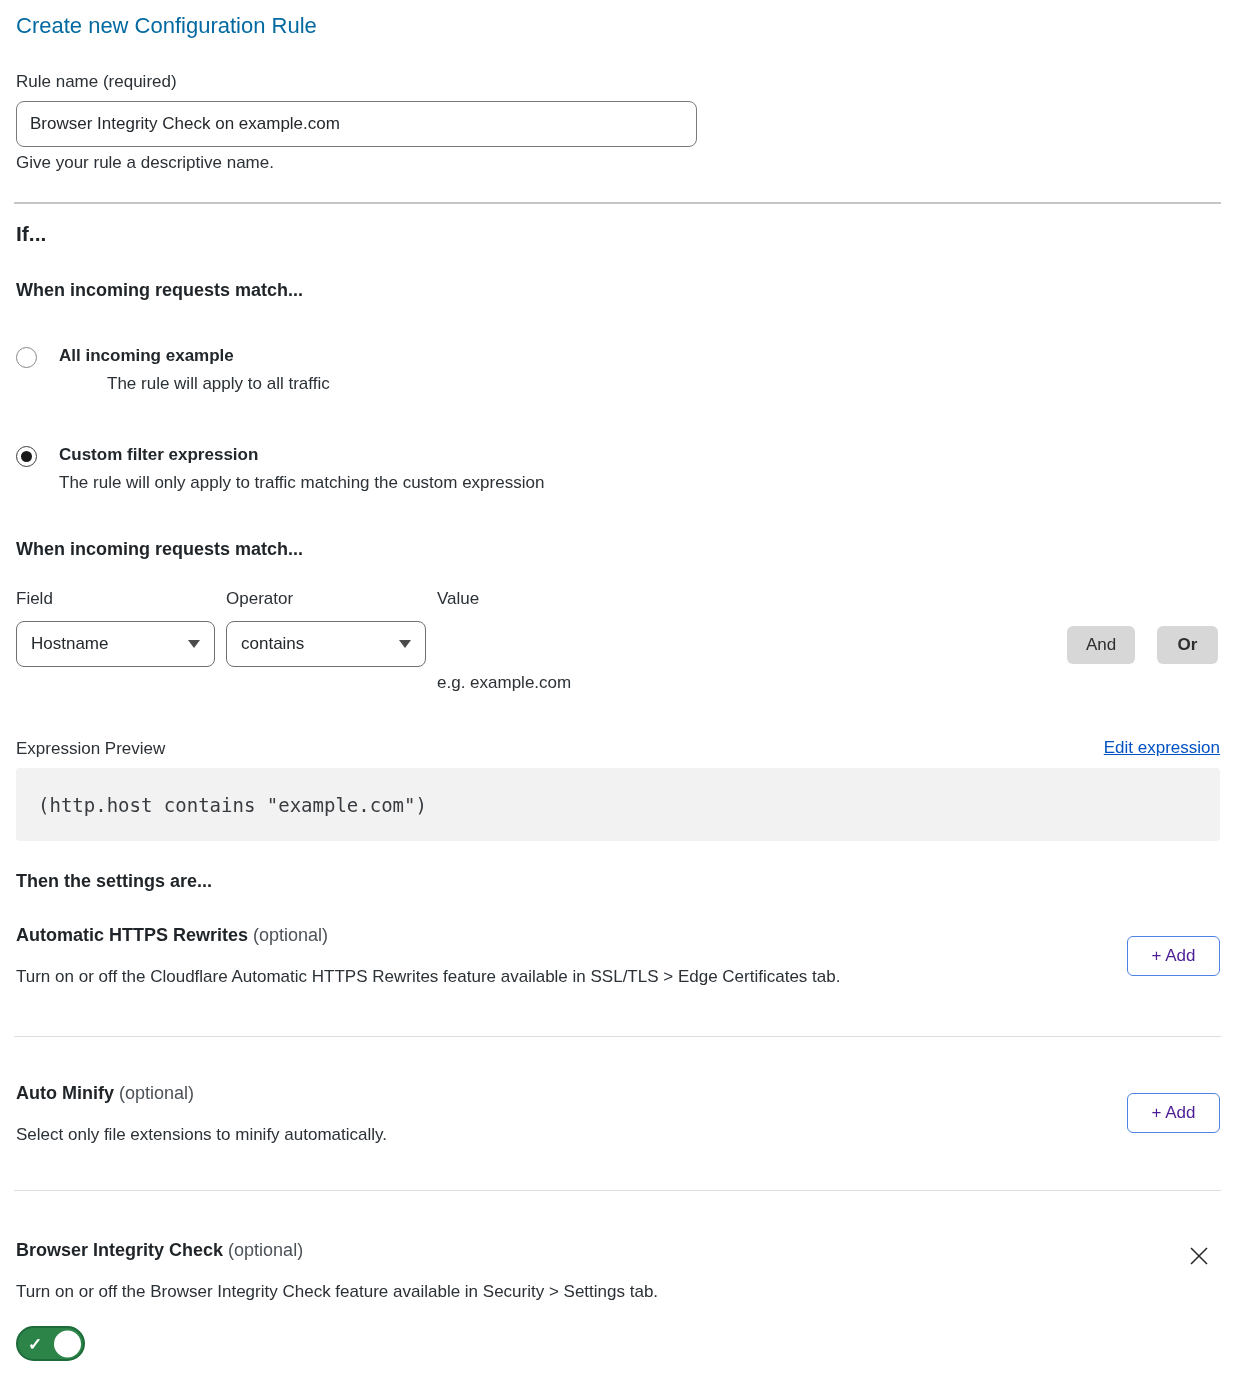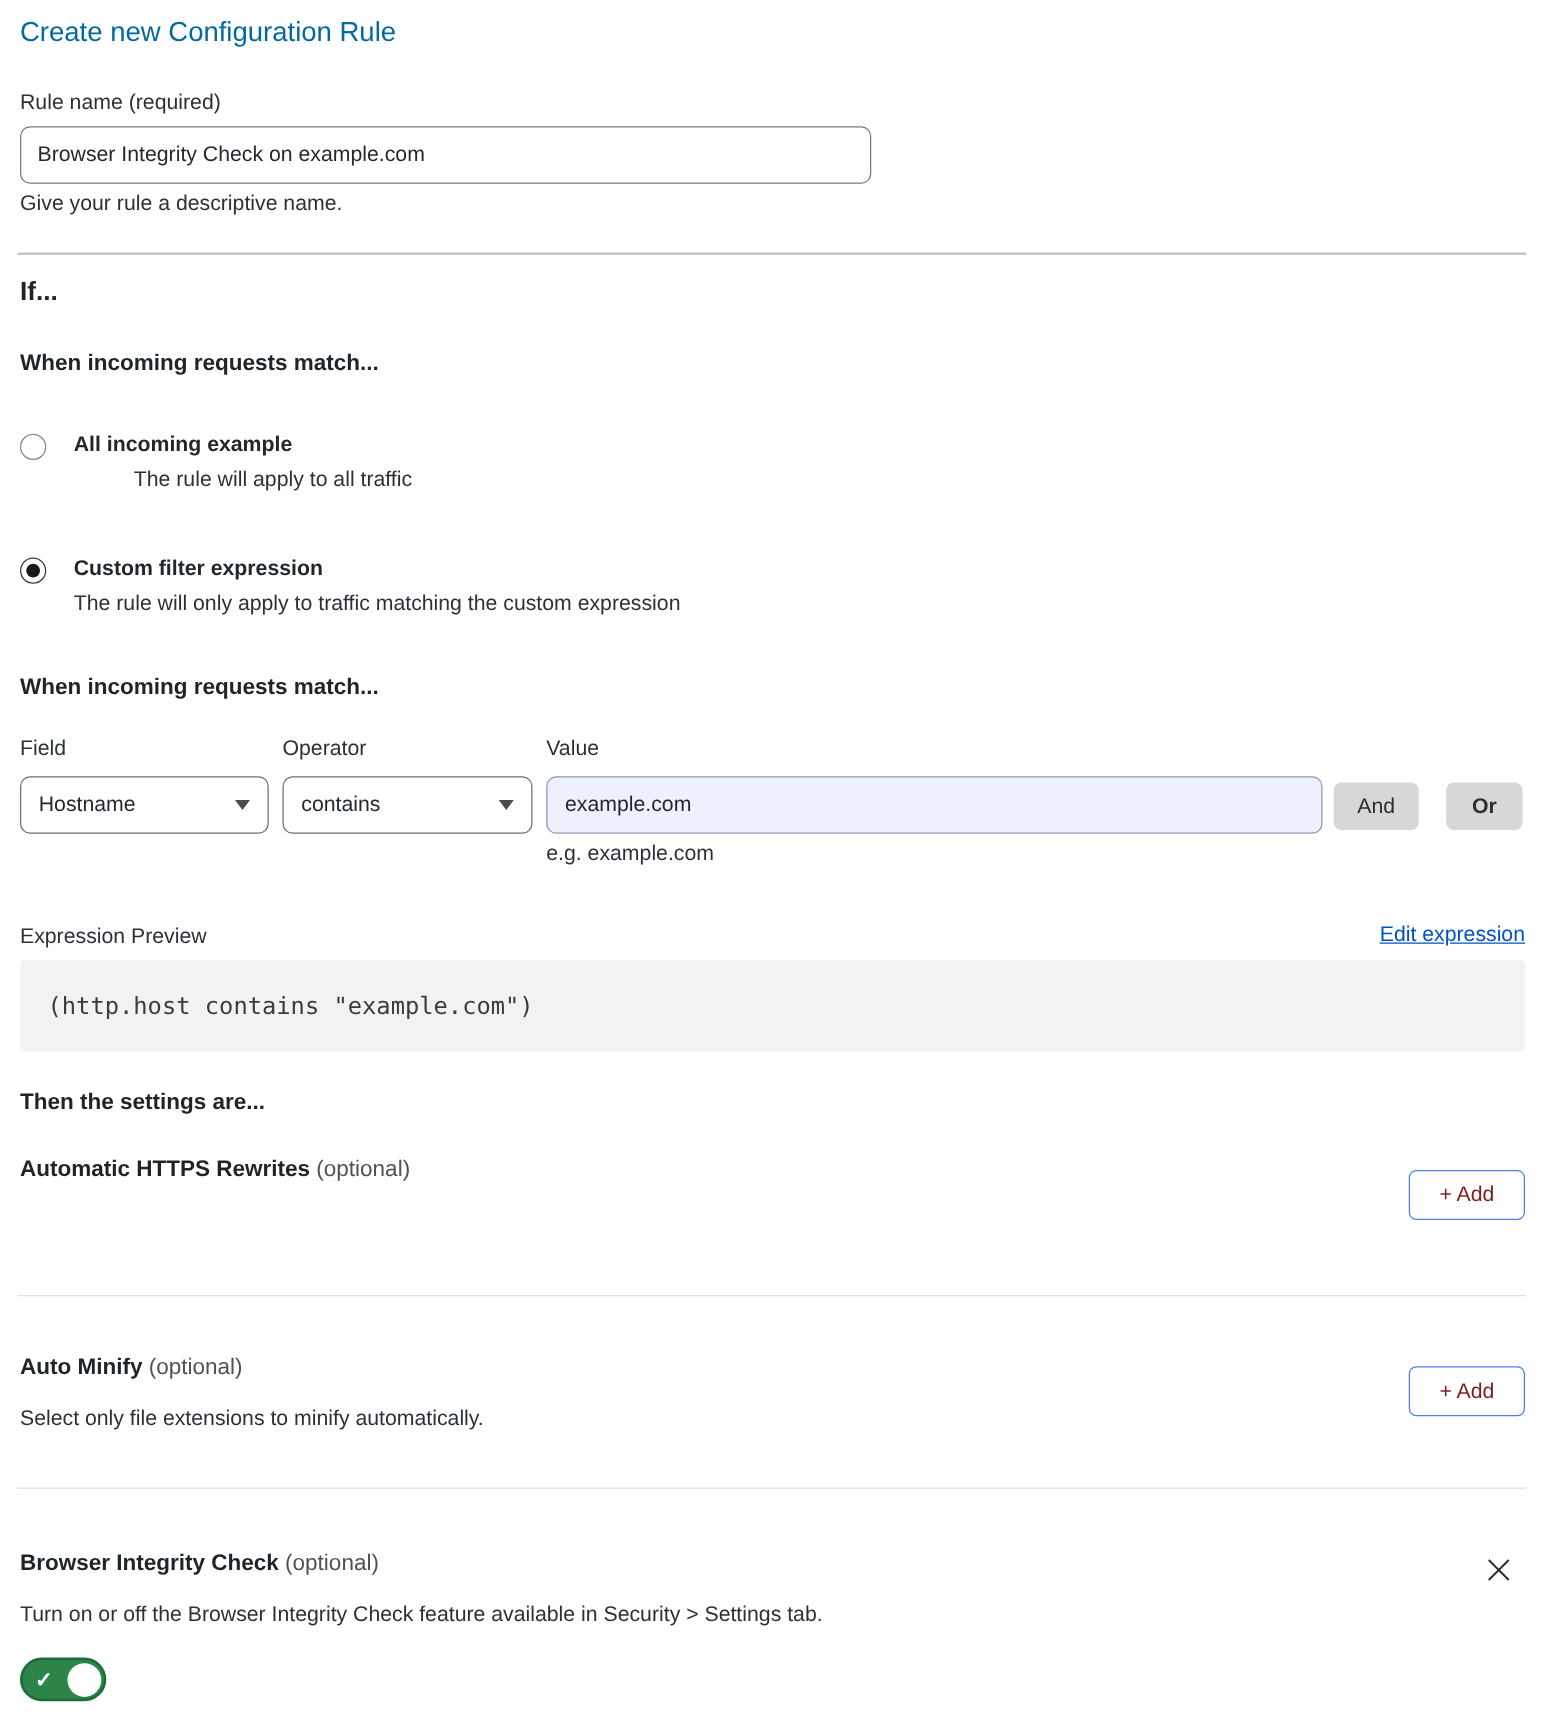--- a/index.html
+++ b/index.html
@@ -80,21 +80,21 @@
   .setting-title .name{font-weight:700;}
   .setting-title .optional{font-weight:400;color:#4c5258;}
   #s1-title{left:16px;top:925px;}
   #s1-desc{left:16px;top:966px;}
   #s2-title{left:16px;top:1083px;}
   #s2-desc{left:16px;top:1124px;}
   #s3-title{left:16px;top:1240px;}
   #s3-desc{left:16px;top:1281px;}
   .add-btn{
     width:93px;height:40px;box-sizing:border-box;background:#fff;border:1px solid #4e82e2;
-    border-radius:6px;color:#7f1d1d;font-family:"Liberation Sans",sans-serif;font-size:17px;cursor:pointer;
+    border-radius:6px;color:#4c1d95;font-family:"Liberation Sans",sans-serif;font-size:17px;cursor:pointer;
   }
   #s1-add{left:1127px;top:936px;}
   #s2-add{left:1127px;top:1093px;}
   .close-btn{left:1186px;top:1243px;width:26px;height:26px;background:none;border:none;padding:0;cursor:pointer;}
 
   .toggle{
     left:16px;top:1326px;width:69px;height:35px;box-sizing:border-box;border-radius:18px;
     background:#2c8449;border:2px solid #1d6b3a;cursor:pointer;
   }
   .toggle .check{position:absolute;left:10px;top:50%;transform:translateY(-50%);color:#fff;font-size:17px;font-weight:700;}
@@ -135,38 +135,38 @@
   <div class="abs t17" id="value-label">Value</div>
 
   <div class="abs select" id="field-select">
     <span>Hostname</span>
     <span class="chev"></span>
   </div>
   <div class="abs select" id="operator-select">
     <span>contains</span>
     <span class="chev"></span>
   </div>
-  <input class="abs input-value" type="text" value="example.com" style="">
   <button class="abs gray-btn" id="and-button">And</button>
   <button class="abs gray-btn" id="or-button">Or</button>
   <div class="abs t17" id="value-help">e.g. example.com</div>
 
   <div class="abs t17" id="expr-label">Expression Preview</div>
   <a class="abs" id="edit-link">Edit expression</a>
   <div class="abs code-block">
     <span class="code-text">(http.host contains "example.com")</span>
   </div>
 
   <div class="abs" id="then-heading">Then the settings are...</div>
 
   <div class="abs setting-title" id="s1-title">
     <span class="name">Automatic HTTPS Rewrites</span>
     <span class="optional">(optional)</span>
   </div>
   <button class="abs add-btn" id="s1-add">+ Add</button>
+  <div class="abs t17" id="s1-desc">Turn on or off the Cloudflare Automatic HTTPS Rewrites feature available in SSL/TLS &gt; Edge Certificates tab.</div>
 
   <div class="abs divider" id="divider-2"></div>
 
   <div class="abs setting-title" id="s2-title">
     <span class="name">Auto Minify</span>
     <span class="optional">(optional)</span>
   </div>
   <button class="abs add-btn" id="s2-add">+ Add</button>
   <div class="abs t17" id="s2-desc">Select only file extensions to minify automatically.</div>
 

